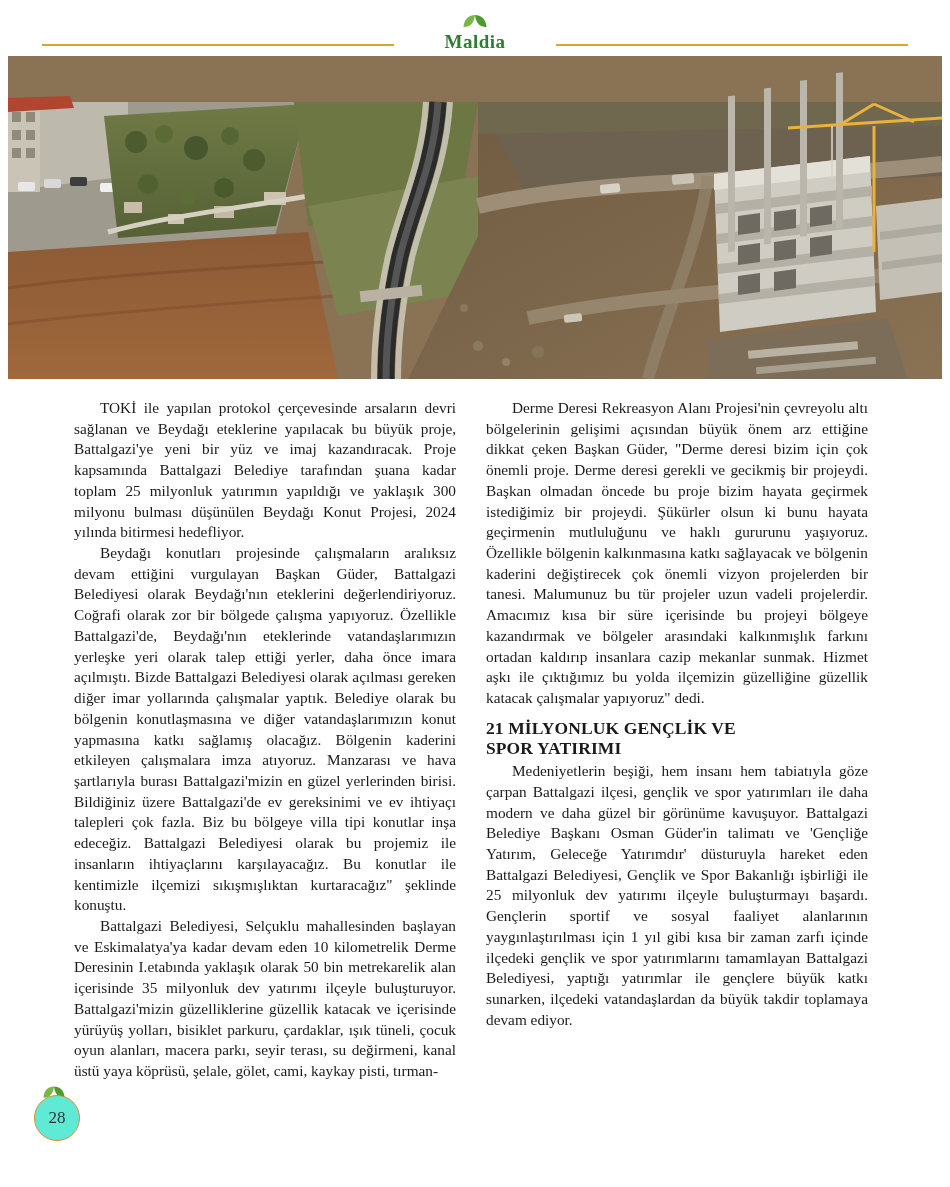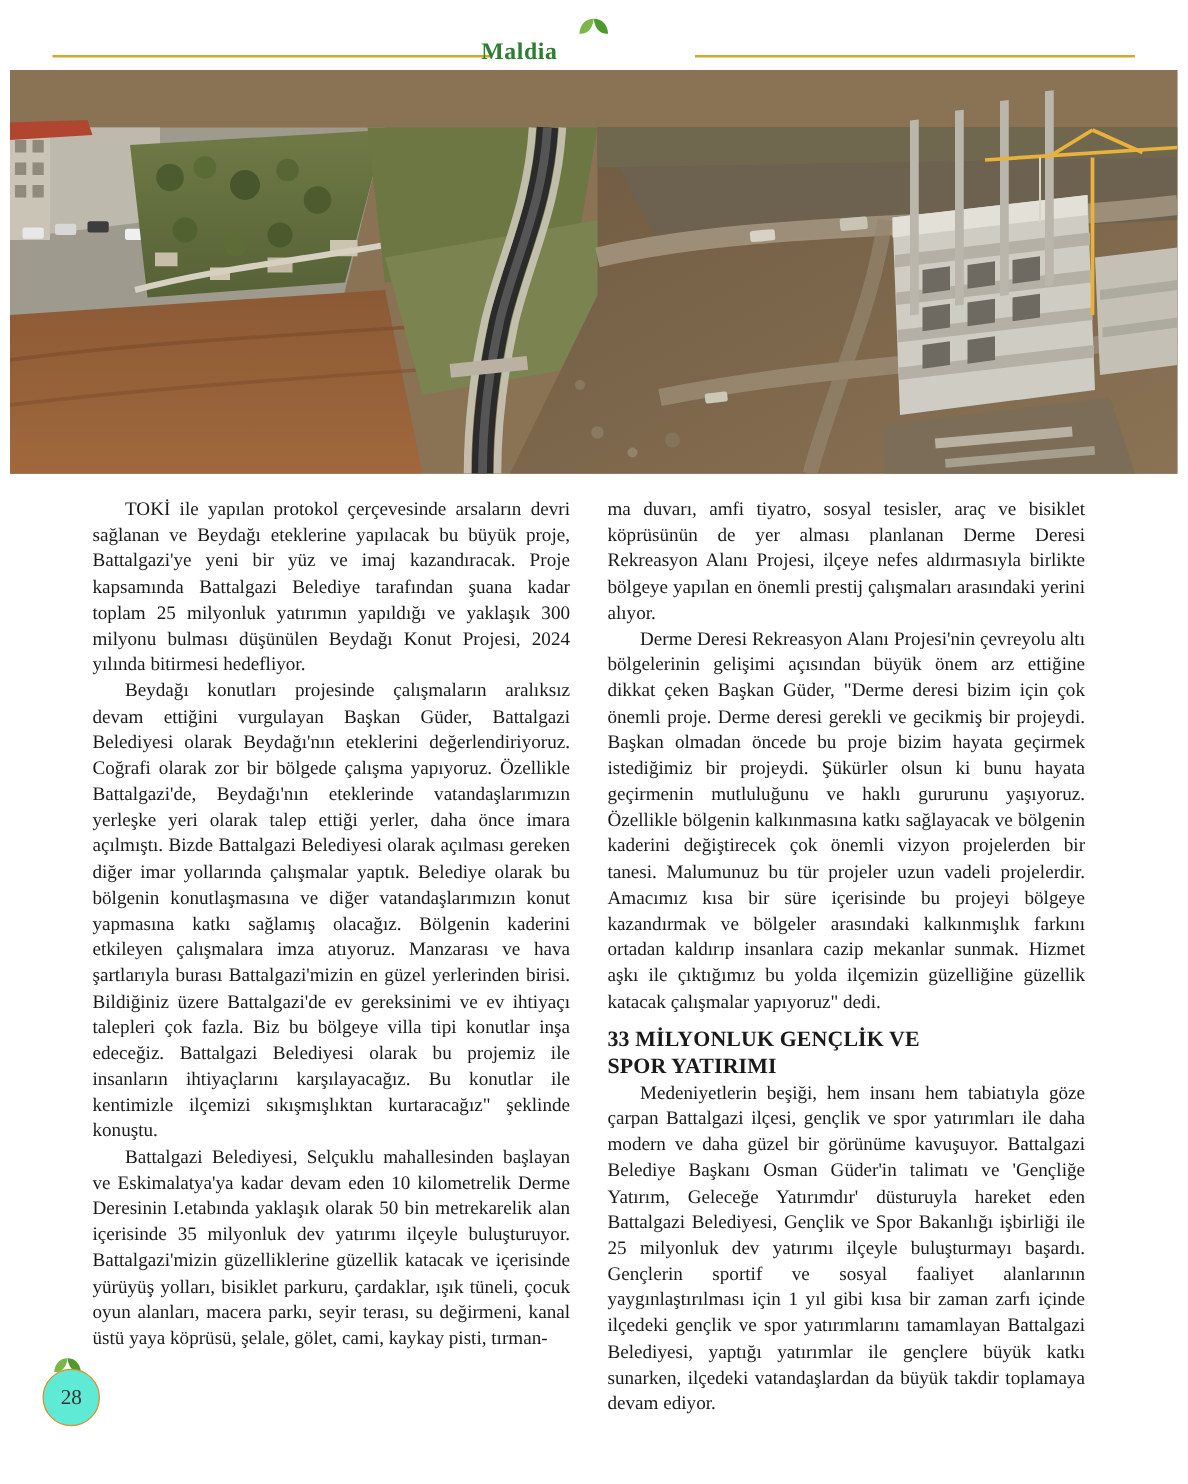--- a/index.html
+++ b/index.html
@@ -31,20 +31,21 @@
     background: #d6a728;
   }
   .rule.left  { left: 42px;  width: 352px; }
   .rule.right { right: 42px; width: 352px; }
 
   .logo-wrap {
     position: absolute;
     left: 50%;
     top: 14px;
     transform: translateX(-50%);
+    text-align: center;
     width: 180px;
   }
   .logo-leaf {
     display: block;
     margin: 0 auto 1px;
     width: 26px;
     height: 16px;
   }
   .logo-text {
     font-family: "Liberation Serif", serif;
@@ -276,24 +277,23 @@
 
 <div class="article">
 
   <div class="col left">
     <p>TOKİ ile yapılan protokol çerçevesinde arsaların devri sağlanan ve Beydağı eteklerine yapılacak bu büyük proje, Battalgazi'ye yeni bir yüz ve imaj kazandıracak. Proje kapsamında Battalgazi Belediye tarafından şuana kadar toplam 25 milyonluk yatırımın yapıldığı ve yaklaşık 300 milyonu bulması düşünülen Beydağı Konut Projesi, 2024 yılında bitirmesi hedefliyor.</p>
     <p>Beydağı konutları projesinde çalışmaların aralıksız devam ettiğini vurgulayan Başkan Güder, Battalgazi Belediyesi olarak Beydağı'nın eteklerini değerlendiriyoruz. Coğrafi olarak zor bir bölgede çalışma yapıyoruz. Özellikle Battalgazi'de, Beydağı'nın eteklerinde vatandaşlarımızın yerleşke yeri olarak talep ettiği yerler, daha önce imara açılmıştı. Bizde Battalgazi Belediyesi olarak açılması gereken diğer imar yollarında çalışmalar yaptık. Belediye olarak bu bölgenin konutlaşmasına ve diğer vatandaşlarımızın konut yapmasına katkı sağlamış olacağız. Bölgenin kaderini etkileyen çalışmalara imza atıyoruz. Manzarası ve hava şartlarıyla burası Battalgazi'mizin en güzel yerlerinden birisi. Bildiğiniz üzere Battalgazi'de ev gereksinimi ve ev ihtiyaçı talepleri çok fazla. Biz bu bölgeye villa tipi konutlar inşa edeceğiz. Battalgazi Belediyesi olarak bu projemiz ile insanların ihtiyaçlarını karşılayacağız. Bu konutlar ile kentimizle ilçemizi sıkışmışlıktan kurtaracağız" şeklinde konuştu.</p>
     <p>Battalgazi Belediyesi, Selçuklu mahallesinden başlayan ve Eskimalatya'ya kadar devam eden 10 kilometrelik Derme Deresinin I.etabında yaklaşık olarak 50 bin metrekarelik alan içerisinde 35 milyonluk dev yatırımı ilçeyle buluşturuyor. Battalgazi'mizin güzelliklerine güzellik katacak ve içerisinde yürüyüş yolları, bisiklet parkuru, çardaklar, ışık tüneli, çocuk oyun alanları, macera parkı, seyir terası, su değirmeni, kanal üstü yaya köprüsü, şelale, gölet, cami, kaykay pisti, tırman-</p>
   </div>
 
   <div class="col right">
-    <p class="noindent">ma duvarı, amfi tiyatro, sosyal tesisler, araç ve bisiklet köprüsünün de yer alması planlanan Derme Deresi Rekreasyon Alanı Projesi, ilçeye nefes aldırmasıyla birlikte bölgeye yapılan en önemli prestij çalışmaları arasındaki yerini alıyor.</p>
     <p>Derme Deresi Rekreasyon Alanı Projesi'nin çevreyolu altı bölgelerinin gelişimi açısından büyük önem arz ettiğine dikkat çeken Başkan Güder, "Derme deresi bizim için çok önemli proje. Derme deresi gerekli ve gecikmiş bir projeydi. Başkan olmadan öncede bu proje bizim hayata geçirmek istediğimiz bir projeydi. Şükürler olsun ki bunu hayata geçirmenin mutluluğunu ve haklı gururunu yaşıyoruz. Özellikle bölgenin kalkınmasına katkı sağlayacak ve bölgenin kaderini değiştirecek çok önemli vizyon projelerden bir tanesi. Malumunuz bu tür projeler uzun vadeli projelerdir. Amacımız kısa bir süre içerisinde bu projeyi bölgeye kazandırmak ve bölgeler arasındaki kalkınmışlık farkını ortadan kaldırıp insanlara cazip mekanlar sunmak. Hizmet aşkı ile çıktığımız bu yolda ilçemizin güzelliğine güzellik katacak çalışmalar yapıyoruz" dedi.</p>
     <h2 class="subhead">
-      <span>33 MİLYONLUK GENÇLİK VE</span><br>
+      <span>21 MİLYONLUK GENÇLİK VE</span><br>
       <span>SPOR YATIRIMI</span>
     </h2>
     <p>Medeniyetlerin beşiği, hem insanı hem tabiatıyla göze çarpan Battalgazi ilçesi, gençlik ve spor yatırımları ile daha modern ve daha güzel bir görünüme kavuşuyor. Battalgazi Belediye Başkanı Osman Güder'in talimatı ve 'Gençliğe Yatırım, Geleceğe Yatırımdır' düsturuyla hareket eden Battalgazi Belediyesi, Gençlik ve Spor Bakanlığı işbirliği ile 25 milyonluk dev yatırımı ilçeyle buluşturmayı başardı. Gençlerin sportif ve sosyal faaliyet alanlarının yaygınlaştırılması için 1 yıl gibi kısa bir zaman zarfı içinde ilçedeki gençlik ve spor yatırımlarını tamamlayan Battalgazi Belediyesi, yaptığı yatırımlar ile gençlere büyük katkı sunarken, ilçedeki vatandaşlardan da büyük takdir toplamaya devam ediyor.</p>
   </div>
 
 </div>
 
 <svg class="folio-leaf" viewBox="0 0 26 16">
   <path d="M13 1 C7 1 2 5 1.5 13 C7 13.5 12 10 13 1 Z" fill="#7ab648"></path>
   <path d="M13 1 C19 1 24 5 24.5 13 C19 13.5 14 10 13 1 Z" fill="#4e9a2f"></path>

